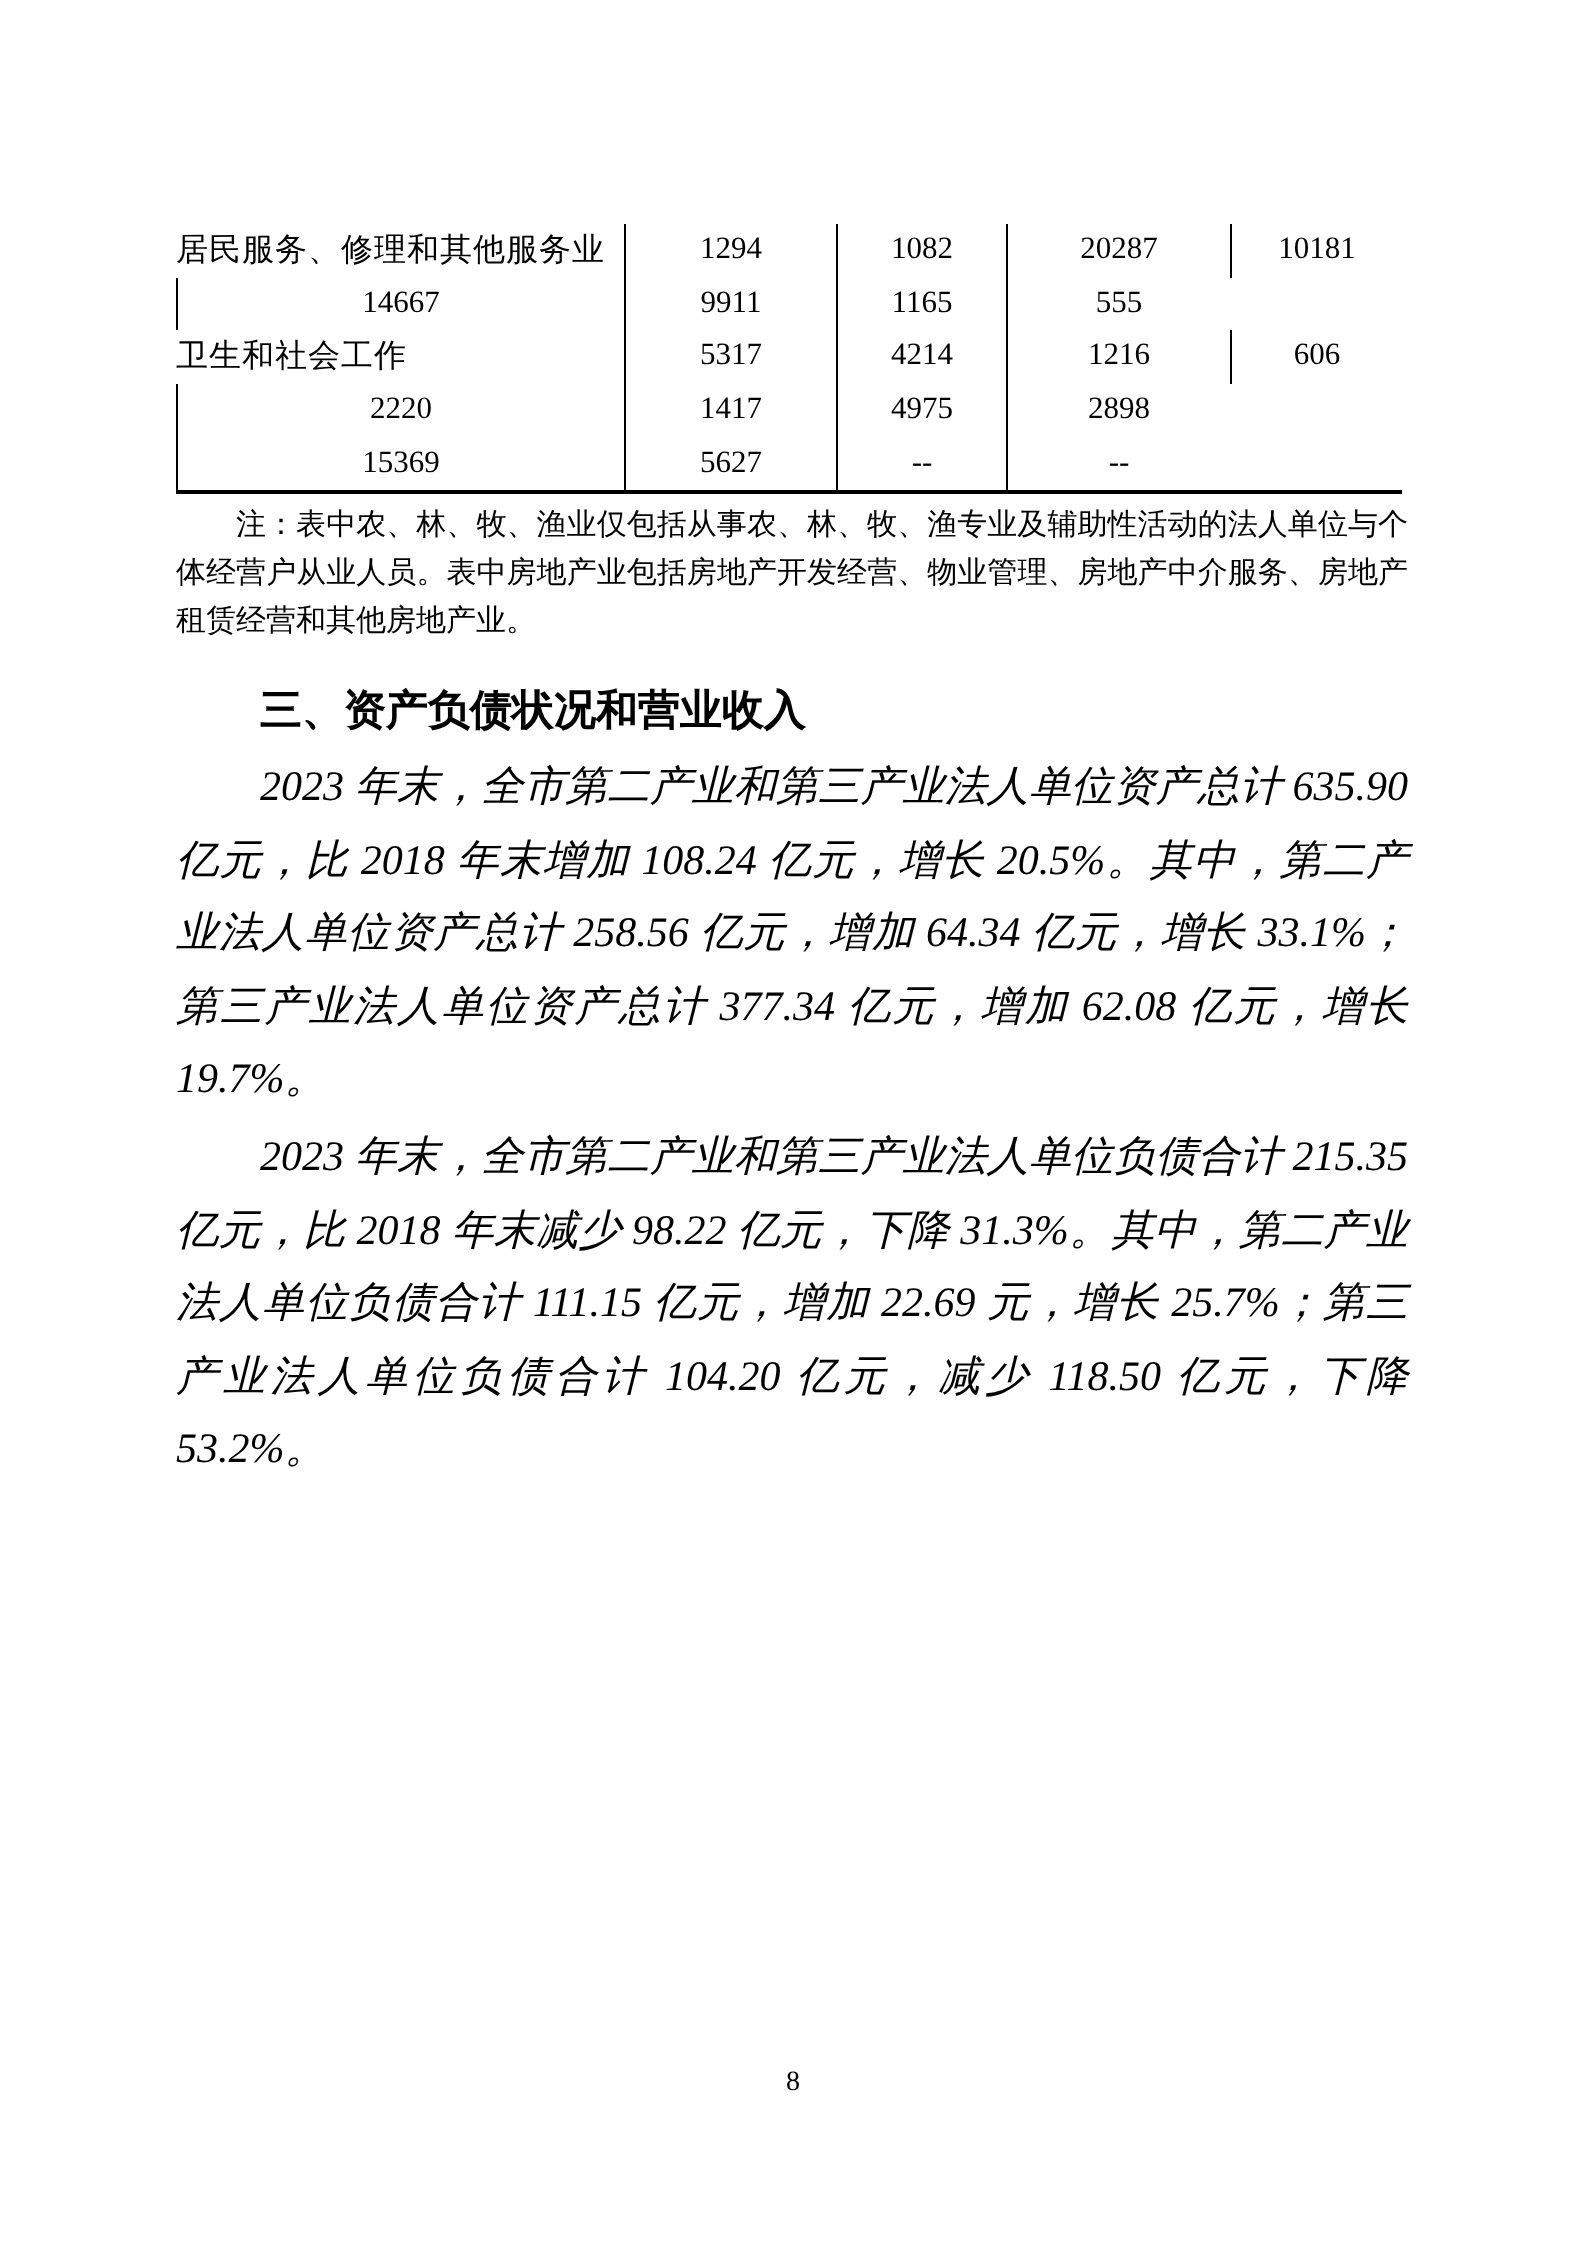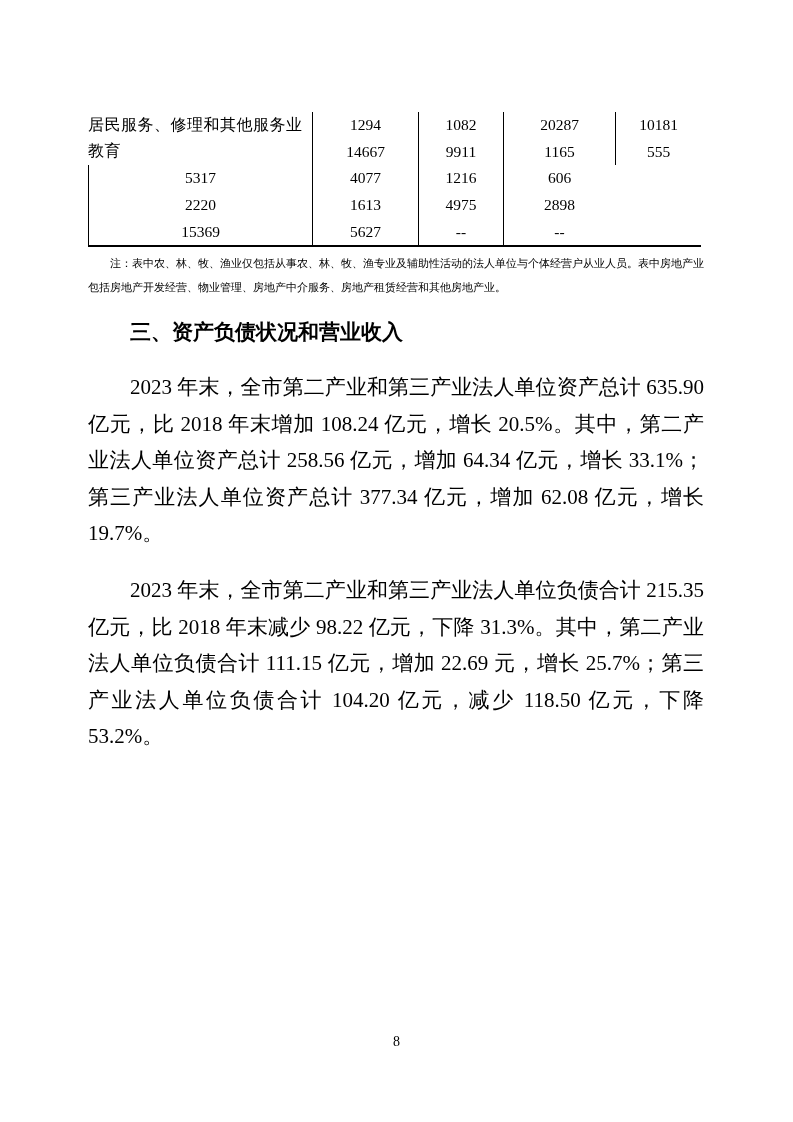--- a/index.html
+++ b/index.html
@@ -44,41 +44,42 @@
   .tcell.num {
     justify-content: center;
     border-left: 1px solid #000;
     font-size: 15.5px;
     letter-spacing: 0;
     height: 100%;
   }
   
   .note {
     margin-top: 4px;
-    font-size: 11px;
+    font-size: 15px;
     line-height: 24px;
     text-align: justify;
     text-indent: 2em;
   }
   
   .heading {
     margin-top: 16px;
     font-family: "Liberation Sans", sans-serif;
     font-weight: bold;
     font-size: 21px;
     line-height: 34px;
     text-indent: 2em;
   }
   
   .para {
-    margin: 20px 0 0 0;
+    margin: 2px 0 0 0;
     font-size: 21px;
     line-height: 36.6px;
     text-align: justify;
     text-indent: 2em;
+    font-style: italic;
   }
   
   .pageno {
     position: absolute;
     left: 0;
     right: 0;
     bottom: 72px;
     text-align: center;
     font-size: 14px;
   }
@@ -91,35 +92,35 @@
 
     <div class="table">
       <div class="trow">
         <div class="tcell">居民服务、修理和其他服务业</div>
         <div class="tcell num">1294</div>
         <div class="tcell num">1082</div>
         <div class="tcell num">20287</div>
         <div class="tcell num">10181</div>
       </div>
       <div class="trow">
-        <div class="tcell">教育</div>
         <div class="tcell num">14667</div>
         <div class="tcell num">9911</div>
         <div class="tcell num">1165</div>
         <div class="tcell num">555</div>
       </div>
       <div class="trow">
+        <div class="tcell">卫生和社会工作</div>
         <div class="tcell num">5317</div>
-        <div class="tcell num">4077</div>
+        <div class="tcell num">4214</div>
         <div class="tcell num">1216</div>
         <div class="tcell num">606</div>
       </div>
       <div class="trow">
         <div class="tcell num">2220</div>
-        <div class="tcell num">1613</div>
+        <div class="tcell num">1417</div>
         <div class="tcell num">4975</div>
         <div class="tcell num">2898</div>
       </div>
       <div class="trow">
         <div class="tcell num">15369</div>
         <div class="tcell num">5627</div>
         <div class="tcell num">--</div>
         <div class="tcell num">--</div>
       </div>
     </div>

